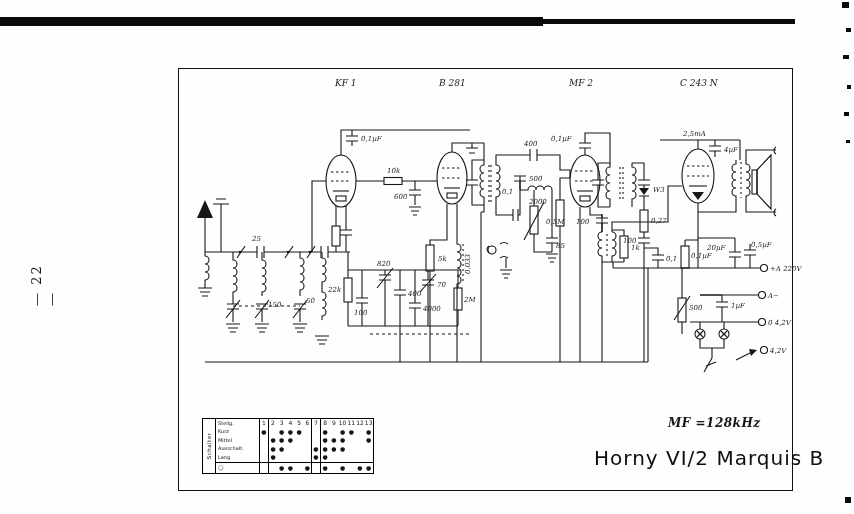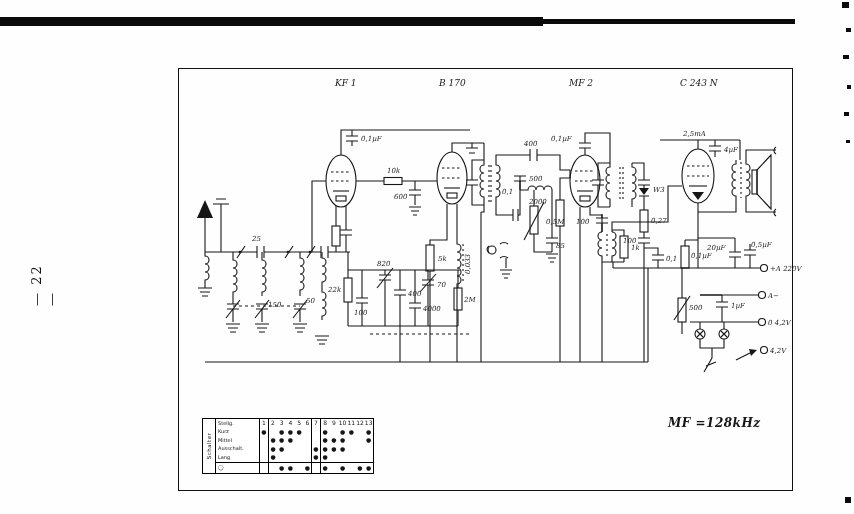--- a/index.html
+++ b/index.html
@@ -49,25 +49,26 @@
   <div class="artifact" style="left:847px;top:85px;width:4px;height:4px;"></div>
   <div class="artifact" style="left:844px;top:112px;width:5px;height:4px;"></div>
   <div class="artifact" style="left:846px;top:140px;width:4px;height:3px;"></div>
   <div class="artifact" style="left:845px;top:497px;width:6px;height:6px;"></div>
 
   <div class="pagenum">— 22 —</div>
 
   <div class="frame"></div>
 
   <div class="tube-label" style="left:325px;top:78px;margin-left:10px;">KF 1</div>
-  <div class="tube-label" style="left:439px;top:78px;">B 170</div>
+  <div class="tube-label" style="left:439px;top:78px;">B 281</div>
   <div class="tube-label" style="left:569px;top:78px;">MF 2</div>
   <div class="tube-label" style="left:680px;top:78px;">C 243 N</div>
 
   <div class="if-note">MF =128kHz</div>
+  <div class="title">Horny VI/2 Marquis B</div>
 
   <svg width="854" height="514" viewBox="0 0 854 514">
     <g stroke="#161616" fill="none" stroke-width="1.1" stroke-linecap="butt">
 
       <g>
         <path d="M205,252V206"></path>
         <polygon points="197,218 205,200 213,218" fill="#161616" stroke="none"></polygon>
         <path d="M221,252V204 M213,204H229 M216,199H226"></path>
       </g>
 

